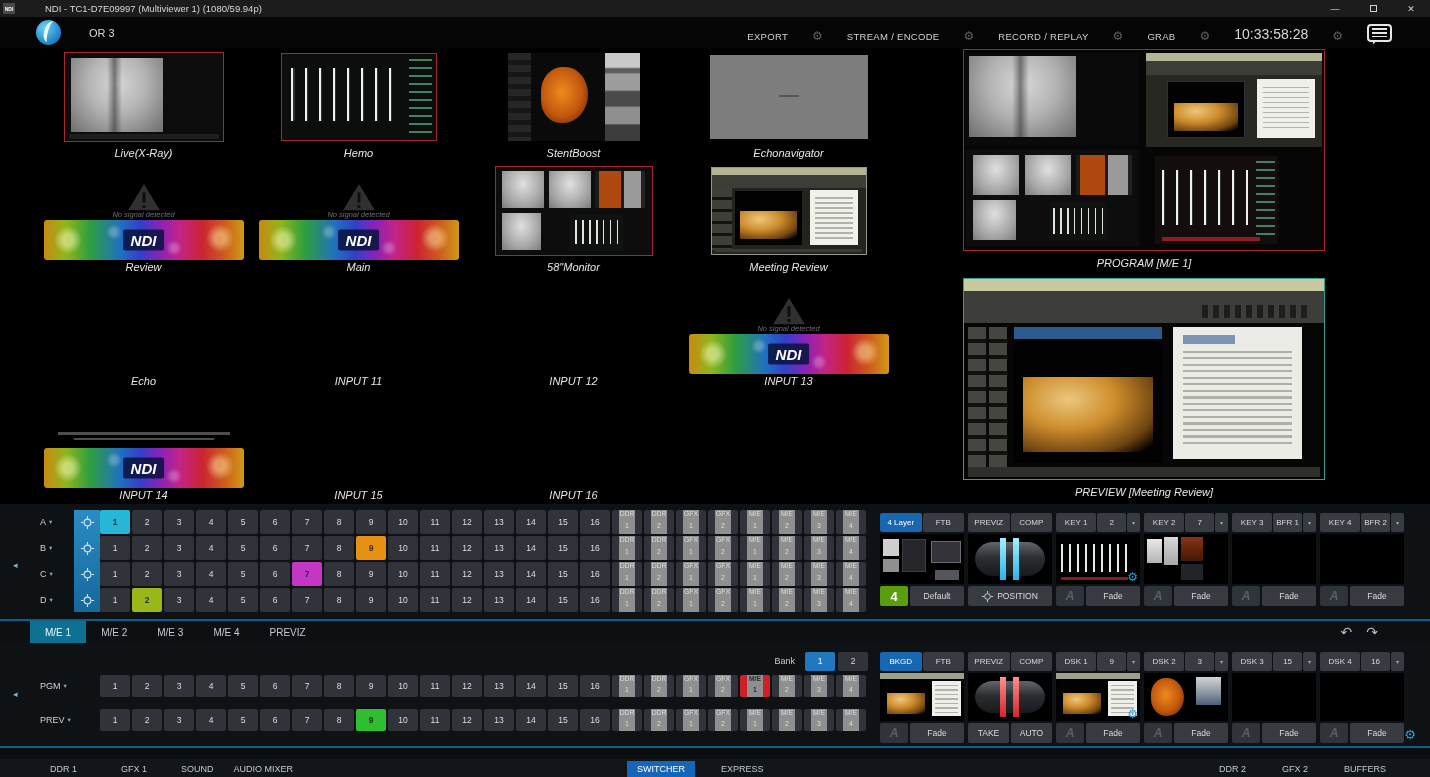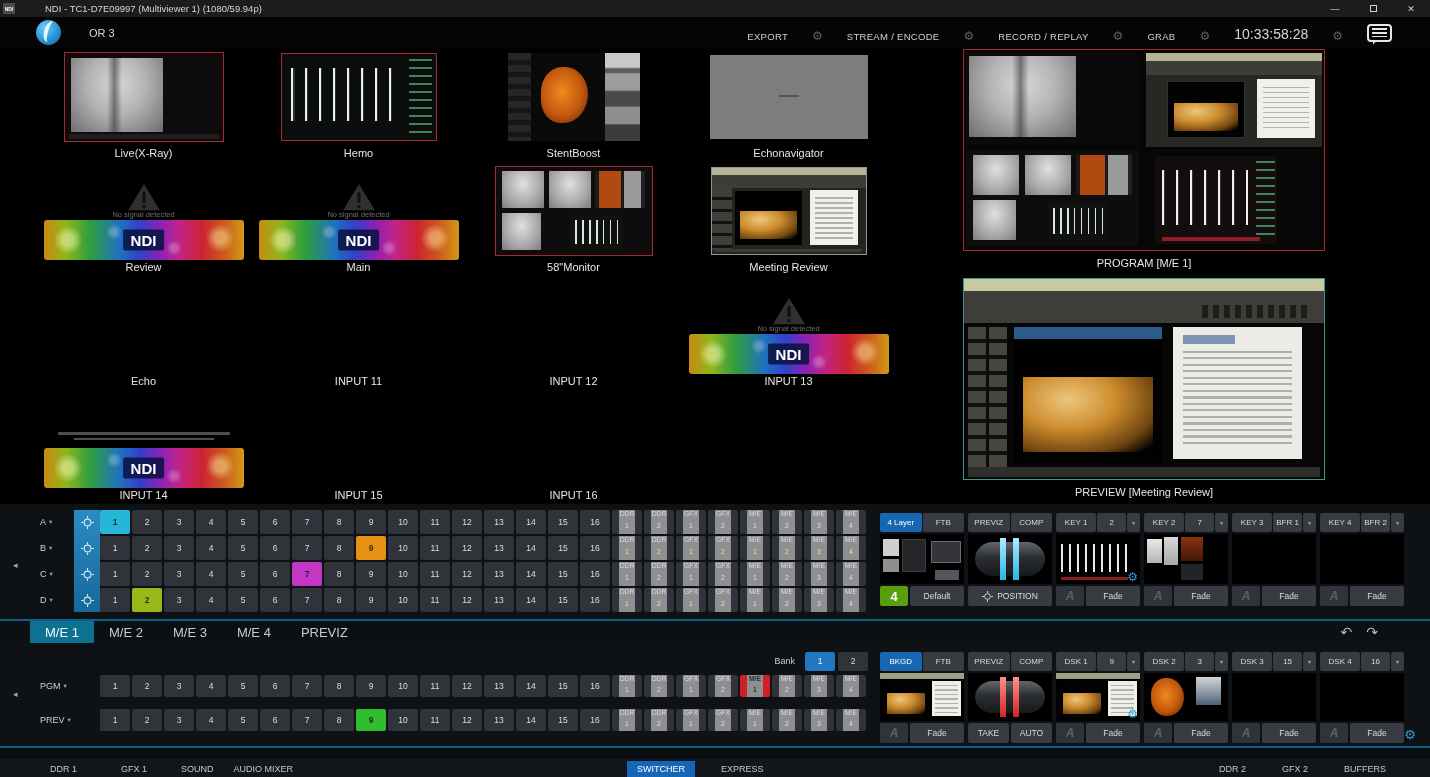--- a/index.html
+++ b/index.html
@@ -28,21 +28,21 @@
   .menu-label { color:#cfd2d4; font-size:9.5px; letter-spacing:.3px; }
   .menu-gear { color:#5c6166; font-size:12px; line-height:1; }
   .menu-time { color:#d5d8da; font-size:14px; }
   .chat-icon { width:25px; height:18px; border:2px solid #e6e6e6; border-radius:4px; position:relative; }
   .chat-icon::before { content:""; position:absolute; left:3px; right:3px; top:2px; height:9px;
     background:repeating-linear-gradient(180deg,#e6e6e6 0 1.6px, transparent 1.6px 4px); }
   .chat-icon::after { content:""; position:absolute; left:4px; bottom:-5px; width:5px; height:5px;
     background:#e6e6e6; clip-path:polygon(0 0,100% 0,0 100%); }
 
   
-  .mv { position:relative; height:456px; background:#000; }
+  .mv { position:relative; height:456px; background:#000;font-style:italic; }
   .mv-grid { position:absolute; left:36px; top:0; display:grid;
     grid-template-columns:repeat(4,215px); grid-template-rows:repeat(4,114px); }
   .mv-cell { display:flex; flex-direction:column; align-items:center; }
   .thumb-zone { height:98px; display:flex; align-items:center; justify-content:center; width:100%; }
   .mv-label { color:#e6e6e6; font-size:11px; height:14px; line-height:14px; }
   .th { position:relative; overflow:hidden; }
 
   .th-xray { width:160px; height:90px; border:1px solid #a8272c; background:#0c0c0c; }
   .xr { position:absolute; left:6px; top:5px; width:92px; height:74px;
     background:radial-gradient(ellipse at 50% 35%, #d8d8d8, #b3b3b3 45%, #8d8d8d 75%, #6e6e6e); }
@@ -216,21 +216,21 @@
     background:repeating-linear-gradient(180deg,#b2b2aa 0 1.5px, transparent 1.5px 4.5px); }
   .ht { left:8%; top:10%; width:40%; height:80%; border-radius:46% 54% 52% 48%;
     background:radial-gradient(ellipse at 45% 45%, #f08a1e, #c2570e 55%, #6e2f05 85%, rgba(0,0,0,0) 97%); }
   .sk { right:8%; top:8%; width:30%; height:58%;
     background:linear-gradient(180deg,#cfd4da,#8f98a2 55%,#4a5f7a); }
   .lower-gear { position:absolute; right:14px; top:84px; color:#2d9fd6; font-size:13px; }
 
   
   .tabs { height:24px; background:#0d1013; border-top:2px solid #0e5e8a; display:flex;
     align-items:stretch; padding-left:30px; }
-  .tab { padding:0 15px; display:flex; align-items:center; color:#c7cbcf; font-size:13px; }
+  .tab { padding:0 15px; display:flex; align-items:center; color:#c7cbcf; font-size:10px; }
   .tab.active { background:#0d7291; color:#eef7fb; }
   .tab-tools { margin-left:auto; display:flex; gap:14px; padding-right:52px; align-items:center; }
   .undo-icon,.redo-icon { color:#b9bfc4; font-size:14px; }
 
   
   .preband { height:13px; background:#0a0d10; border-top:2px solid #0e5e8a; }
   .bottom-tabs { height:19px; background:#12161a; display:flex; align-items:center; padding:0 34px 0 40px; }
   .bt { color:#c3c8cb; font-size:9px; padding:3px 10px; white-space:nowrap; }
   .bt:nth-child(2){ margin-left:24px; } .bt:nth-child(3){ margin-left:14px; }
   .bt:nth-child(5){ margin-left:324px; } .bt:nth-child(6){ margin-left:16px; }

